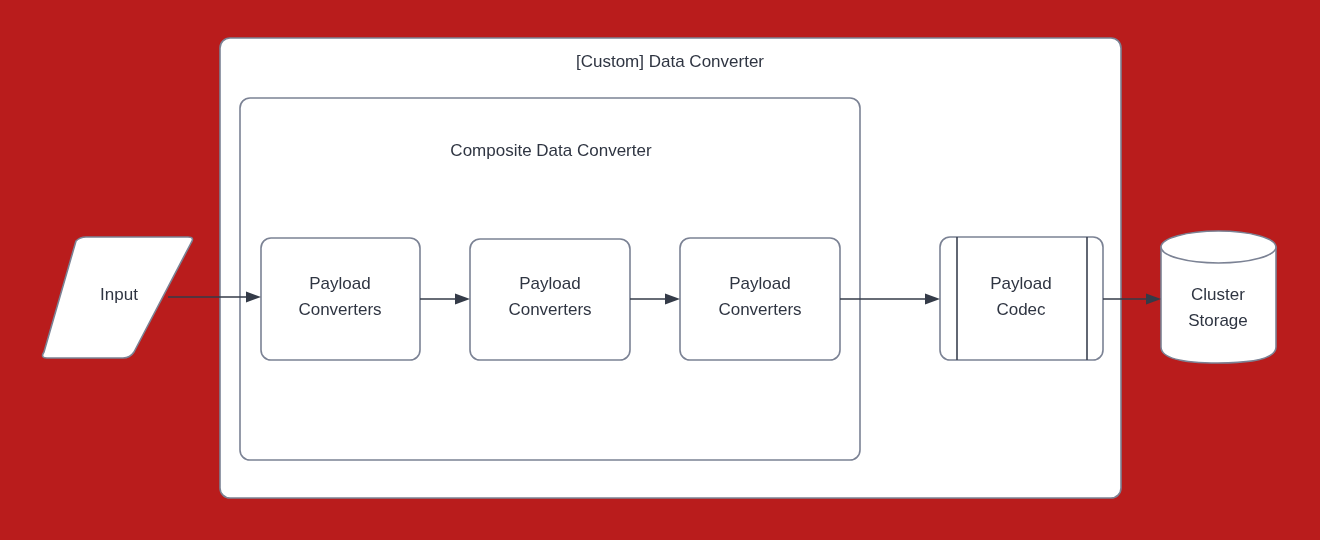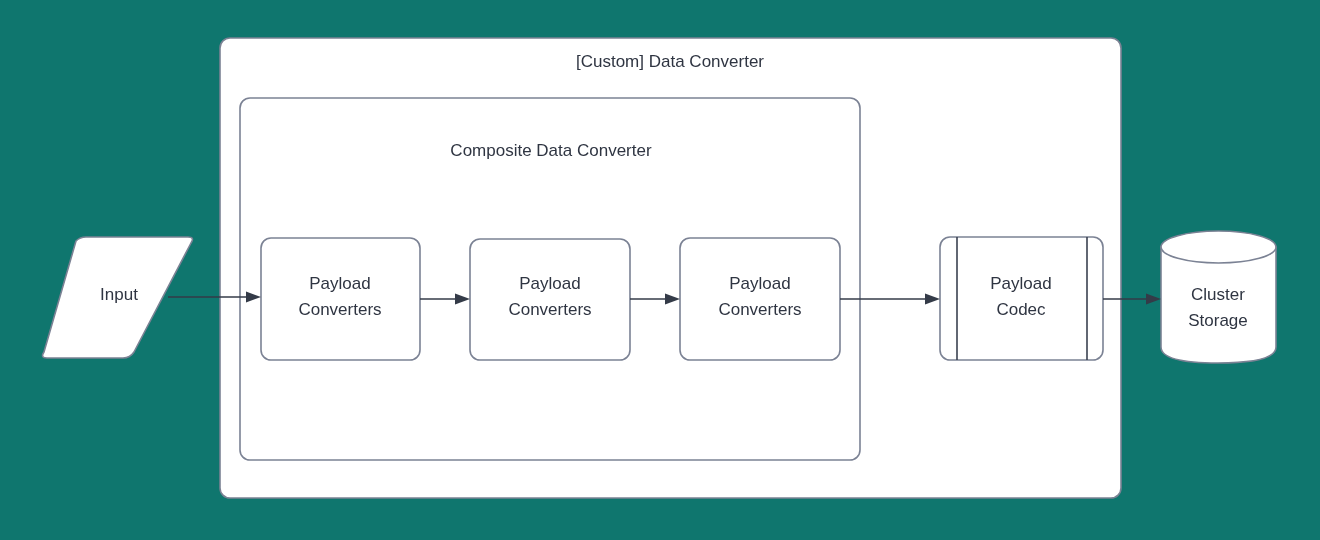--- a/index.html
+++ b/index.html
@@ -7,21 +7,21 @@
     padding: 0;
     background: #ffffff;
   }
   body {
     font-family: "Liberation Sans", sans-serif;
   }
   #canvas {
     position: relative;
     width: 1320px;
     height: 540px;
-    background: #0f766e;
+    background: #b91c1c;
     overflow: hidden;
   }
   #diagram-svg {
     position: absolute;
     left: 0;
     top: 0;
     width: 1320px;
     height: 540px;
   }
   .shape-stroke {

